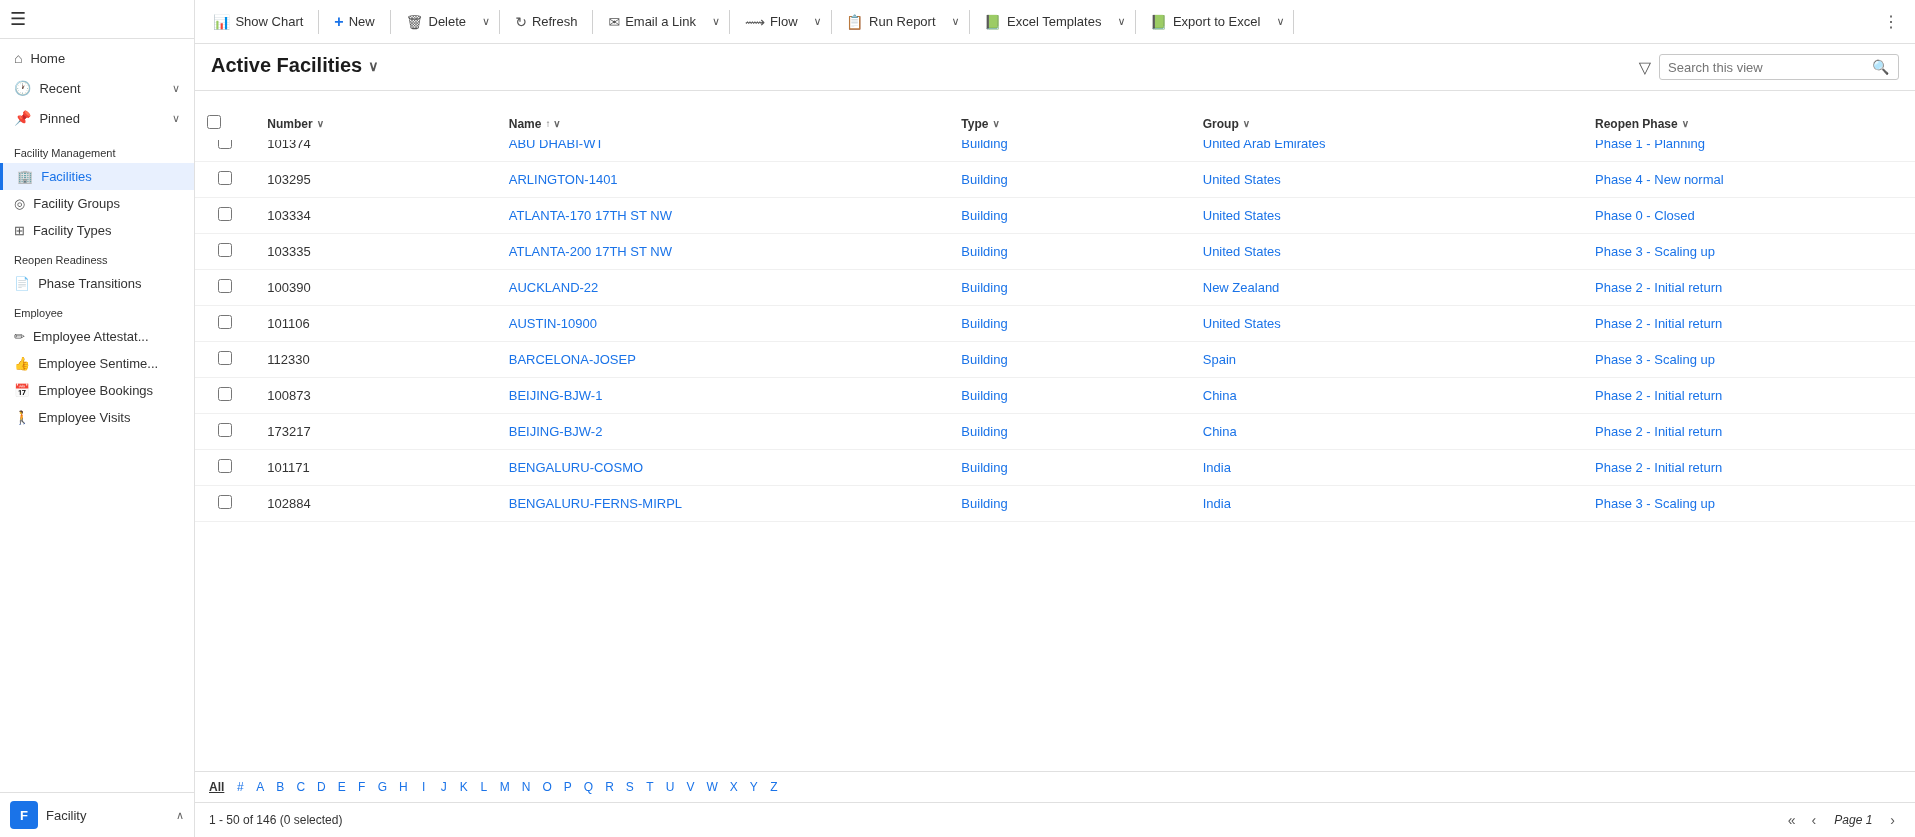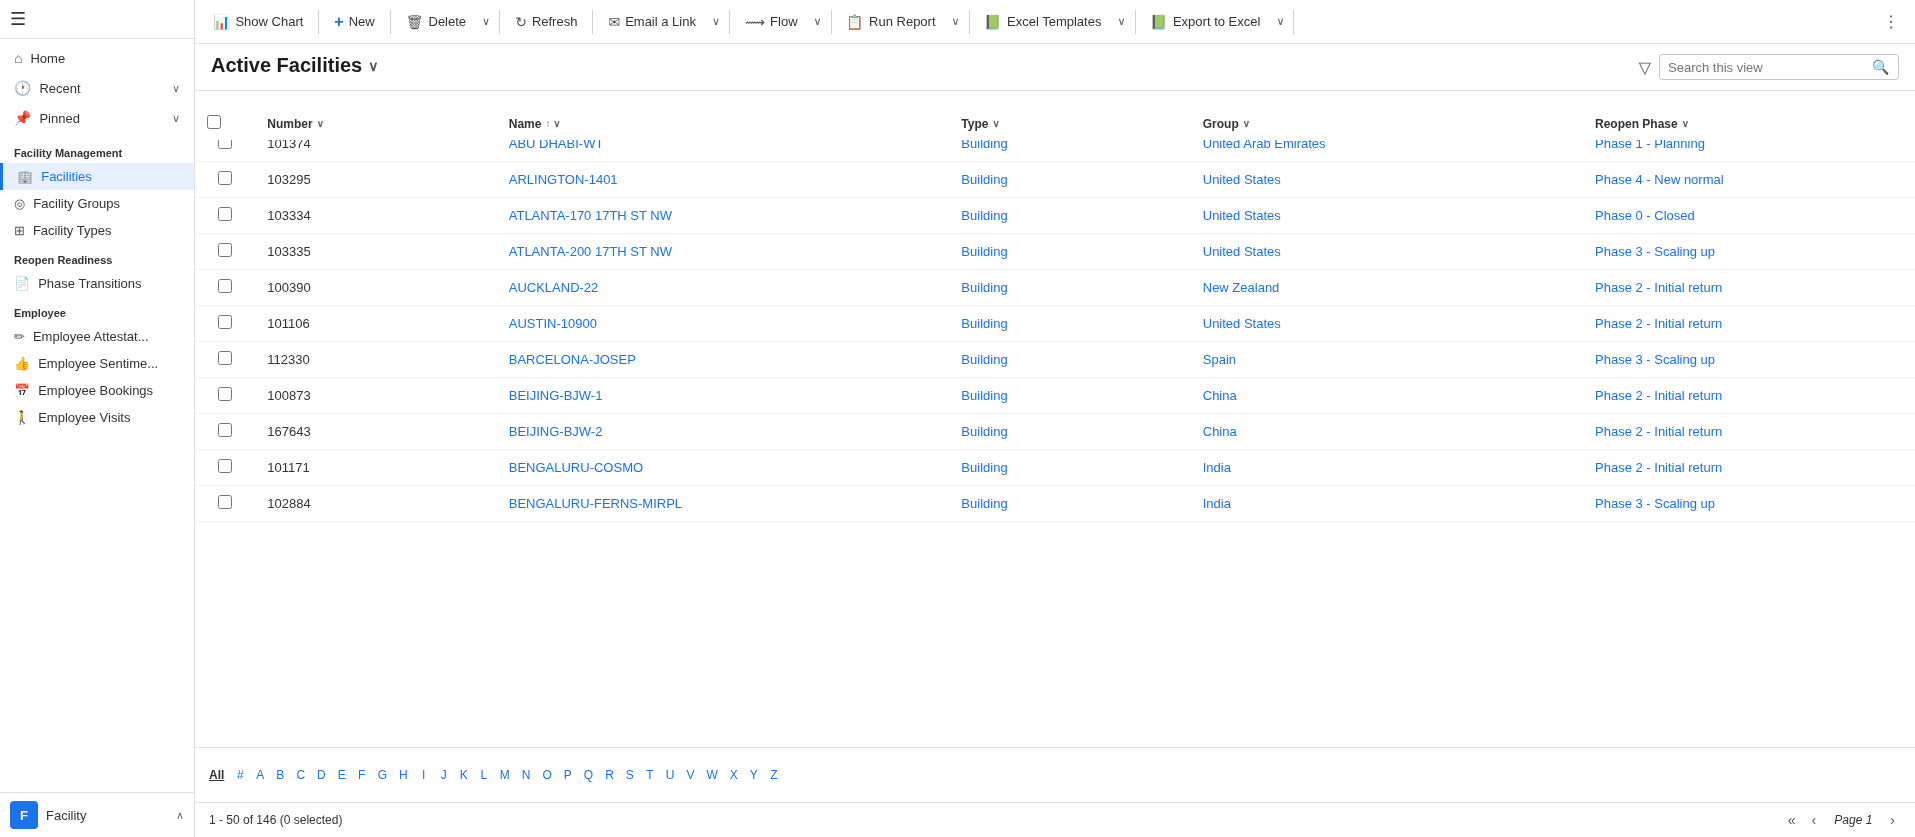--- a/index.html
+++ b/index.html
@@ -28,21 +28,21 @@
       cursor: pointer;
       color: #333;
       font-size: 13px;
     }
     .sidebar-nav-item .icon { font-size: 14px; color: #555; }
     .sidebar-nav-item .chevron { margin-left: auto; font-size: 11px; color: #666; }
 
     .sidebar-section-label {
       padding: 10px 14px 4px;
       font-size: 11px;
-      font-weight: 700;
+      font-weight: 400;
       color: #333;
       text-transform: none;
     }
     .sidebar-item {
       display: flex; align-items: center; gap: 8px;
       padding: 6px 14px;
       cursor: pointer;
       color: #333;
       font-size: 13px;
     }
@@ -199,21 +199,21 @@
       color: #1a73e8;
       cursor: pointer;
     }
     .check-col { text-align: center; }
     .checkbox { width: 14px; height: 14px; cursor: pointer; }
 
     
     .alphabet-bar {
       display: flex; align-items: flex-end;
       border-top: 1px solid #e0e0e0;
-      padding: 16px 8px;
+      padding: 4px 8px;
       background: #fff;
       flex-wrap: nowrap;
       overflow-x: auto;
     }
     .alpha-item {
       padding: 4px 6px;
       font-size: 12px;
       color: #1a73e8;
       cursor: pointer;
       border-radius: 3px;
@@ -501,21 +501,21 @@
       <td>100873</td>
       <td class="link-cell">BEIJING-BJW-1</td>
       <td class="link-cell">Building</td>
       <td class="link-cell">China</td>
       <td class="link-cell">Phase 2 - Initial return</td>
     </tr>
           <tr>
       <td class="check-col">
         <input type="checkbox" class="checkbox" style="">
       </td>
-      <td>167643</td>
+      <td>173217</td>
       <td class="link-cell">BEIJING-BJW-2</td>
       <td class="link-cell">Building</td>
       <td class="link-cell">China</td>
       <td class="link-cell">Phase 2 - Initial return</td>
     </tr>
           <tr>
       <td class="check-col">
         <input type="checkbox" class="checkbox" style="">
       </td>
       <td>101171</td>

